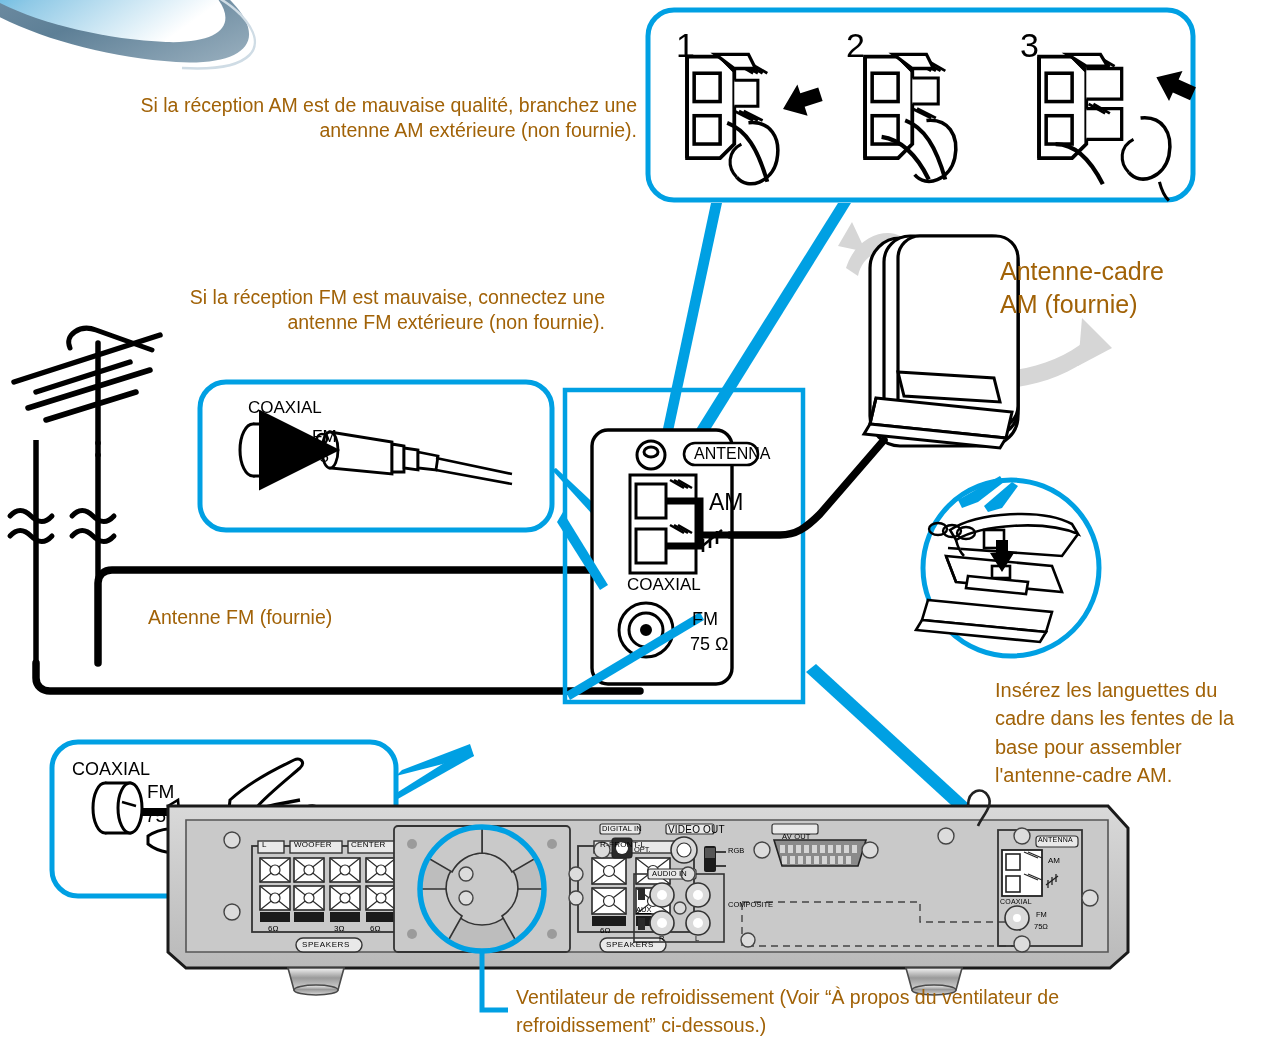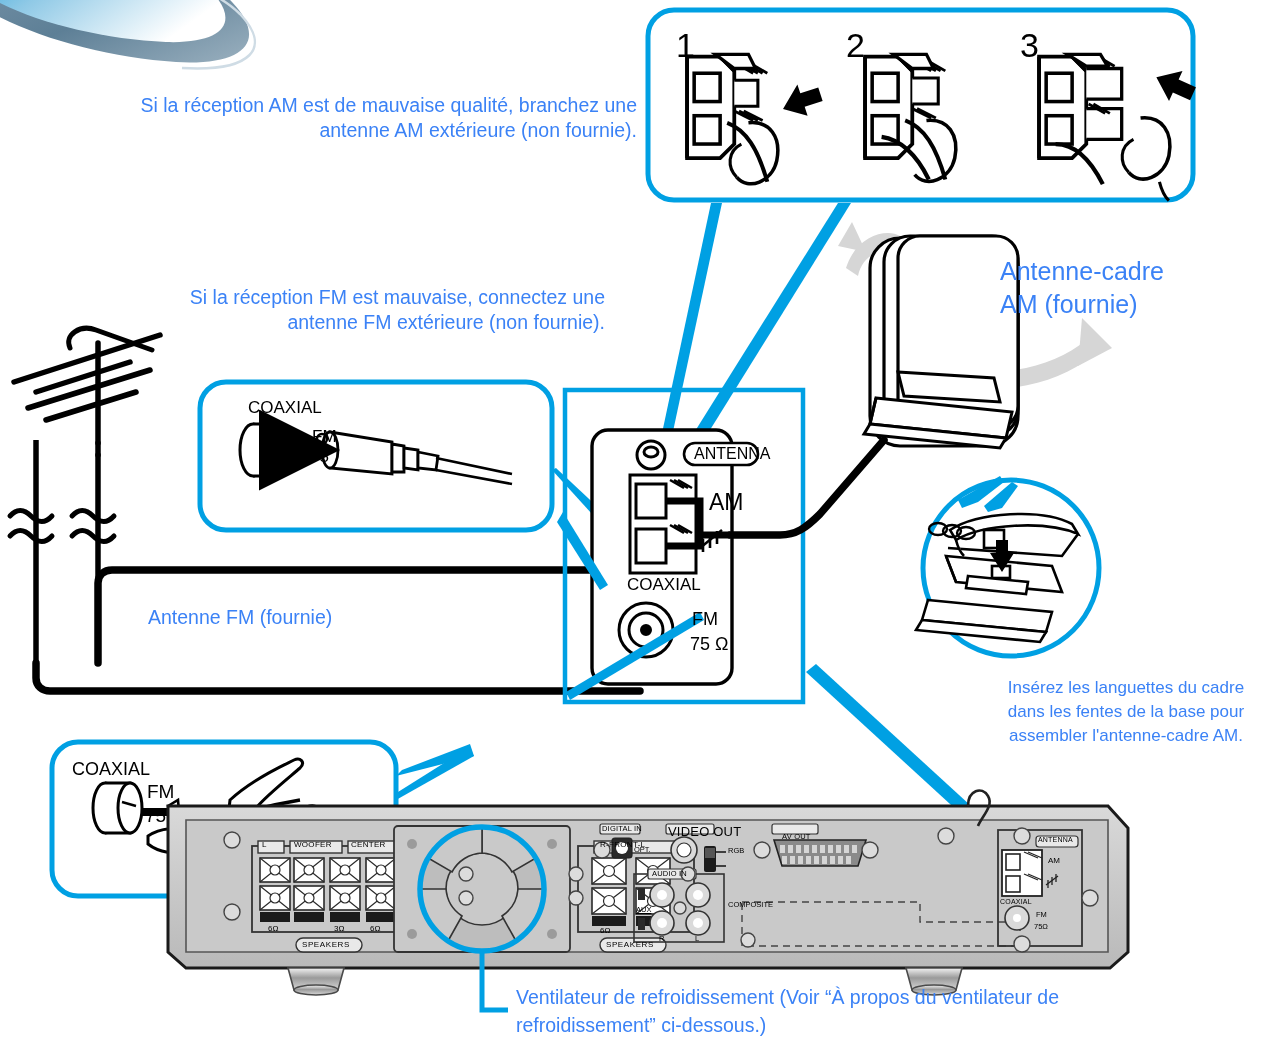--- a/index.html
+++ b/index.html
@@ -1,26 +1,26 @@
 <!DOCTYPE html>
 <html><head>
 <meta charset="utf-8">
 <title>Antenna Connection Diagram</title>
 <style>
   html,body{margin:0;padding:0;background:#fff;}
   body{width:1262px;height:1051px;position:relative;overflow:hidden;
        font-family:"Liberation Sans",sans-serif;color:#000;}
   .layer{position:absolute;left:0;top:0;width:1262px;height:1051px;}
   svg.layer{pointer-events:none;}
-  .txt{position:absolute;font-family:"Liberation Sans",sans-serif;color:#3b82f6;
+  .txt{position:absolute;font-family:"Liberation Sans",sans-serif;color:#a16207;
        line-height:1.30;white-space:pre-line;}
   .t-am-note{left:92px;top:93px;width:545px;text-align:right;font-size:19.5px;}
   .t-fm-note{left:150px;top:285px;width:455px;text-align:right;font-size:19.5px;}
   .t-loop{left:1000px;top:255px;width:250px;font-size:25px;}
-  .t-base{left:995px;top:676px;width:262px;font-size:17px;line-height:1.42;text-align:center;}
+  .t-base{left:995px;top:676px;width:262px;font-size:20px;line-height:1.42;}
   .t-fmsup{left:148px;top:605px;width:300px;font-size:19.5px;}
   .t-fan{left:516px;top:983px;width:640px;font-size:19.5px;line-height:1.45;}
   .num{position:absolute;font-size:34px;font-weight:400;font-family:"Liberation Sans",sans-serif;}
 </style>
 </head>
 <body>
 
 <svg class="layer" viewBox="0 0 1262 1051">
   <defs>
     <marker id="arrowBlk" markerWidth="9" markerHeight="9" refX="7" refY="4.5" orient="auto">
@@ -563,21 +563,21 @@
 <div style="position:absolute;left:334px;top:924px;font-size:8px;">3Ω</div>
 <div style="position:absolute;left:370px;top:924px;font-size:8px;">6Ω</div>
 <div style="position:absolute;left:302px;top:940px;font-size:8px;letter-spacing:.6px;">SPEAKERS</div>
 
 <div style="position:absolute;left:600px;top:840px;font-size:8px;letter-spacing:.3px;">R-FRONT-L</div>
 <div style="position:absolute;left:600px;top:926px;font-size:8px;">6Ω</div>
 <div style="position:absolute;left:606px;top:940px;font-size:8px;letter-spacing:.6px;">SPEAKERS</div>
 
 <div style="position:absolute;left:602px;top:824px;font-size:7.5px;letter-spacing:.2px;text-align:center;">DIGITAL IN</div>
 <div style="position:absolute;left:634px;top:845px;font-size:7.5px;">OPT.</div>
-<div style="position:absolute;left:668px;top:824px;font-size:13px;letter-spacing:.2px;">VIDEO OUT</div>
+<div style="position:absolute;left:668px;top:824px;font-size:10px;letter-spacing:.2px;">VIDEO OUT</div>
 <div style="position:absolute;left:728px;top:846px;font-size:7.5px;">RGB</div>
 <div style="position:absolute;left:728px;top:860px;font-size:7.5px;margin-top:40px;">COMPOSITE</div>
 <div style="position:absolute;left:782px;top:824px;font-size:7.5px;letter-spacing:.2px;margin-top:8px;">AV OUT</div>
 <div style="position:absolute;left:652px;top:869px;font-size:7.5px;letter-spacing:.2px;">AUDIO IN</div>
 <div style="position:absolute;left:636px;top:905px;font-size:7.5px;text-decoration:underline;">AUX</div>
 <div style="position:absolute;left:659px;top:934px;font-size:7.5px;">R</div>
 <div style="position:absolute;left:695px;top:934px;font-size:7.5px;">L</div>
 <div style="position:absolute;left:1038px;top:836px;font-size:7px;letter-spacing:.2px;">ANTENNA</div>
 <div style="position:absolute;left:1048px;top:856px;font-size:8px;">AM</div>
 <div style="position:absolute;left:1000px;top:898px;font-size:7px;letter-spacing:.2px;">COAXIAL</div>

